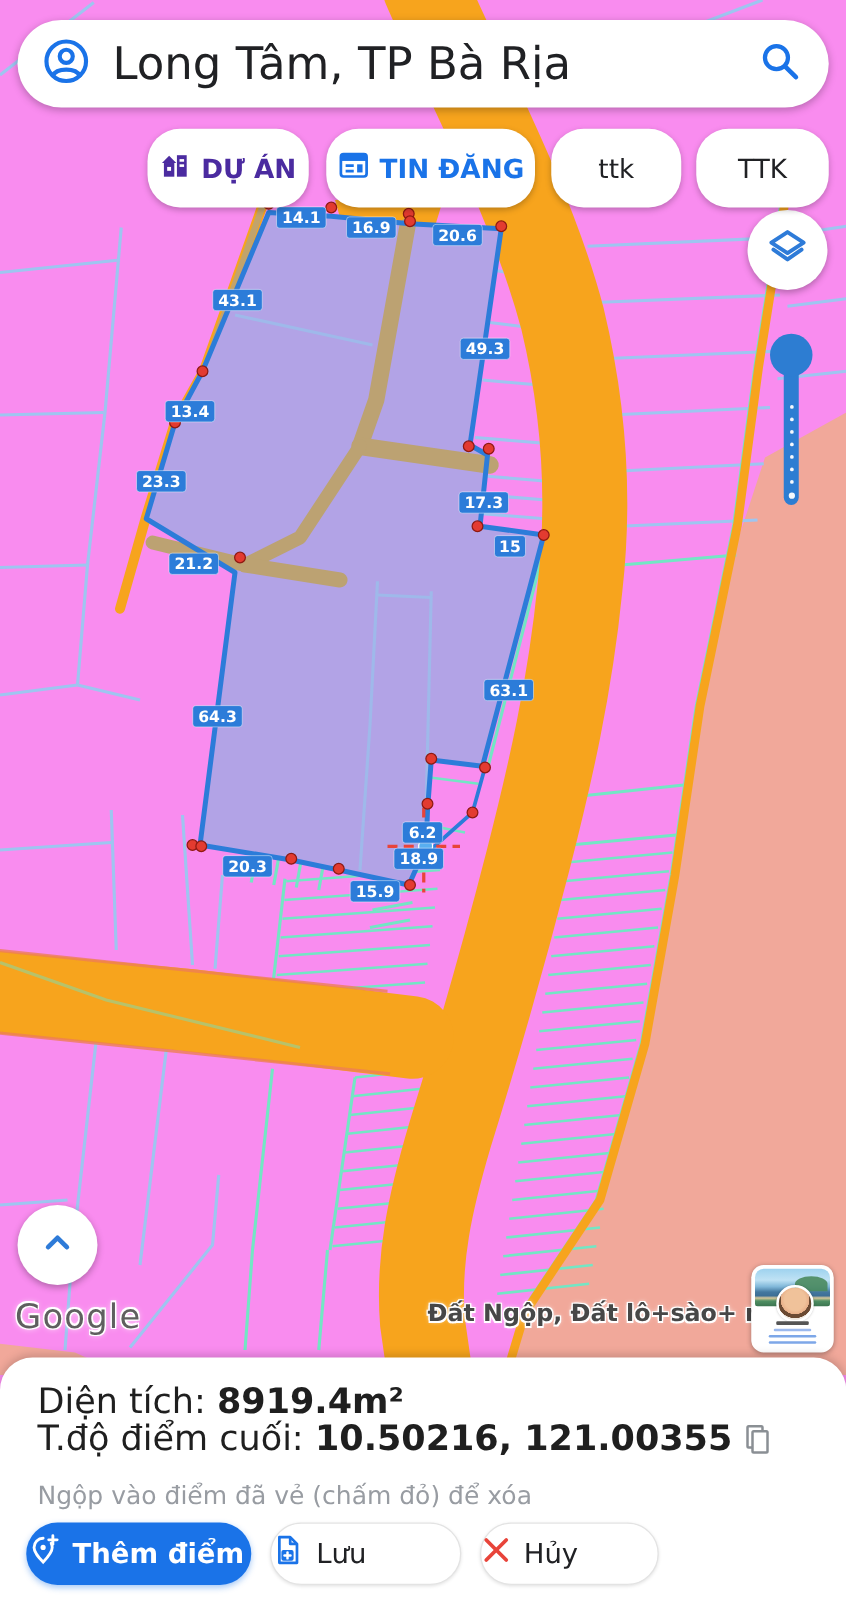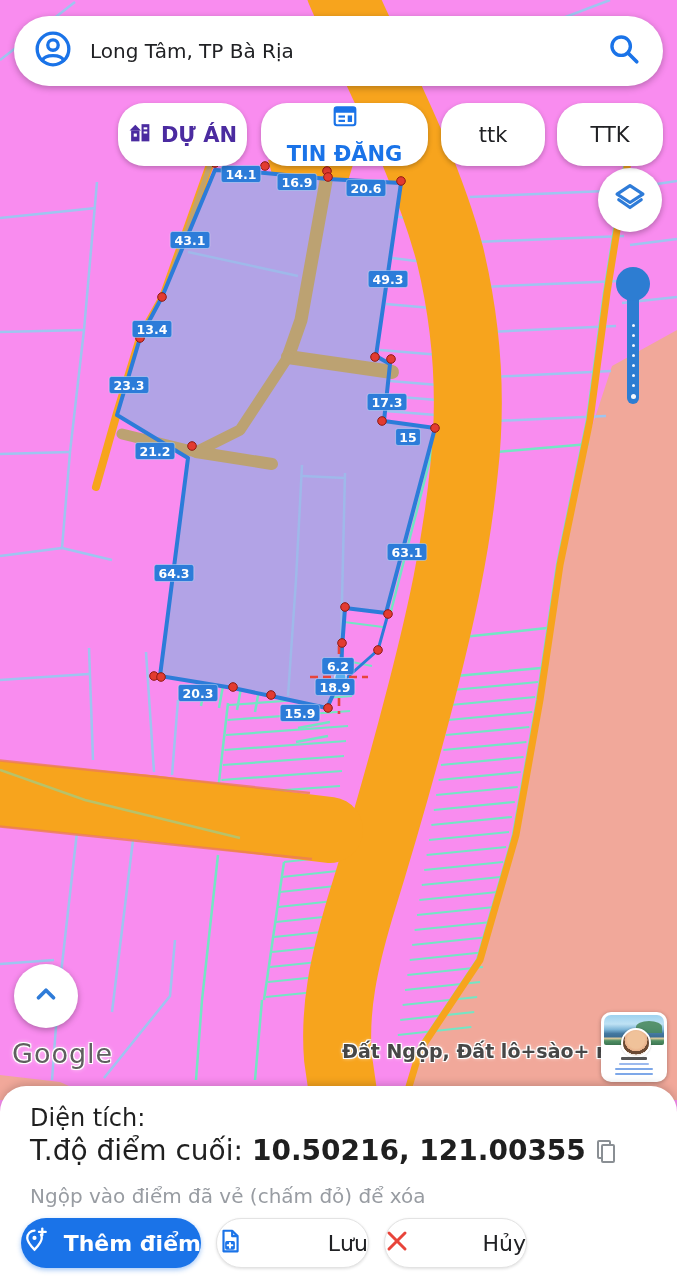--- a/index.html
+++ b/index.html
@@ -3,28 +3,28 @@
 <meta charset="utf-8">
 <style>
   html,body{margin:0;padding:0;}
   body{width:677px;height:1280px;position:relative;overflow:hidden;background:#F98CEF;
        font-family:"DejaVu Sans","Liberation Sans",sans-serif;}
   .abs{position:absolute;}
   
   .search-bar{left:14px;top:16px;width:649px;height:70px;background:#fff;border-radius:35px;
     box-shadow:0 2px 7px rgba(0,0,0,.28);display:flex;align-items:center;z-index:20;}
   .search-bar .avatar-ic{margin-left:20px;flex:0 0 auto;}
-  .search-text{flex:1;margin-left:18px;font-size:20px;color:#202124;white-space:nowrap;overflow:hidden;}
+  .search-text{flex:1;margin-left:18px;font-size:36px;color:#202124;white-space:nowrap;overflow:hidden;}
   .search-bar .search-ic{margin-right:22px;flex:0 0 auto;}
   
   .pill{position:absolute;top:103px;height:63px;background:#fff;border-radius:26px;
     box-shadow:0 2px 5px rgba(0,0,0,.25);display:flex;align-items:center;justify-content:center;
     gap:8px;z-index:20;font-weight:bold;font-size:21px;color:#202124;}
   .pill.duan{left:118px;width:129px;color:#4B2BA0;}
-  .pill.tindang{left:261px;width:167px;color:#1A73E8;flex-direction:column;}
+  .pill.tindang{left:261px;width:167px;color:#1A73E8;}
   .pill.ttk1{left:441px;width:104px;font-weight:500;}
   .pill.ttk2{left:557px;width:106px;font-weight:500;}
   
   .round-btn{background:#fff;border-radius:50%;box-shadow:0 2px 6px rgba(0,0,0,.3);
     display:flex;align-items:center;justify-content:center;z-index:15;}
   .layers-btn{left:598px;top:168px;width:64px;height:64px;}
   .expand-btn{left:14px;top:964px;width:64px;height:64px;}
   
   .slider-knob{left:616px;top:267px;width:34px;height:34px;border-radius:50%;background:#2D7DD2;z-index:15;}
   .slider-track{left:627px;top:294px;width:12px;height:110px;border-radius:6px;background:#2D7DD2;z-index:14;
@@ -45,29 +45,29 @@
   .listing-avatar{position:absolute;left:20px;top:16px;width:26px;height:26px;border-radius:50%;
     background:radial-gradient(circle at 50% 38%,#f0c29a 0 40%,#e8b08a 55%,#6b4a33 56% 70%,#efe8e0 71%);border:2px solid #fff;box-shadow:0 0 2px rgba(0,0,0,.25);}
   .listing-lines{position:absolute;left:0;right:0;top:45px;display:flex;flex-direction:column;align-items:center;gap:2.5px;}
   .listing-lines b{display:block;height:3px;width:26px;background:#555;border-radius:1px;}
   .listing-lines i{display:block;height:2.5px;width:38px;background:#7da7e8;border-radius:1px;}
   .listing-lines i.short{width:30px;background:#9bb9ee;}
   
   .sheet{left:0;top:1086px;width:677px;height:194px;background:#fff;border-radius:26px 26px 0 0;
     box-shadow:0 -2px 8px rgba(0,0,0,.18);z-index:30;}
   .info-row{position:absolute;left:30px;display:flex;align-items:baseline;gap:9px;color:#1f1f1f;}
-  .info-row.r1{top:18px;font-size:24px;justify-content:center;}
+  .info-row.r1{top:18px;font-size:28px;justify-content:center;}
   .info-row.r2{top:48px;font-size:28px;}
   .info-row .val{font-weight:bold;}
   .hint{position:absolute;left:30px;top:98px;font-size:20px;color:#989ca2;}
   .copy-ic{position:relative;width:17px;height:22px;align-self:center;margin-left:2px;}
   .copy-ic::before{content:"";position:absolute;left:0;top:0;width:10px;height:15px;border:2.5px solid #8a8f94;border-radius:2px;background:#fff;}
   .copy-ic::after{content:"";position:absolute;left:4px;top:4px;width:10px;height:15px;border:2.5px solid #8a8f94;border-radius:2px;background:#fff;}
   .action-btn{position:absolute;top:132px;height:50px;border-radius:25px;display:flex;align-items:center;
-    justify-content:space-between;gap:10px;font-size:22px;box-sizing:border-box;cursor:pointer;}
+    justify-content:flex-start;gap:10px;font-size:22px;box-sizing:border-box;cursor:pointer;}
   .btn-add{left:21px;width:180px;background:#1A73E8;color:#fff;font-weight:bold;box-shadow:0 2px 5px rgba(26,115,232,.4);}
   .btn-save{left:216px;width:153px;background:#fff;color:#202124;border:1.5px solid #e3e3e3;box-shadow:0 1px 3px rgba(0,0,0,.12);}
   .btn-cancel{left:384px;width:143px;background:#fff;color:#202124;border:1.5px solid #e3e3e3;box-shadow:0 1px 3px rgba(0,0,0,.12);}
 </style>
 </head>
 <body>
 
 <svg class="abs" width="677" height="1100" viewBox="0 0 677 1100" style="left:0;top:0;z-index:1;">
 
   <rect x="0" y="0" width="677" height="1100" fill="#F98CEF"></rect>
@@ -394,20 +394,21 @@
       <b></b>
       <i class="short"></i>
       <i></i>
       <i></i>
     </div>
 </div>
 
 <div class="abs sheet">
   <div class="info-row r1">
     <span>Diện tích:</span>
+      <span class="val">8919.4m²</span>
   </div>
   <div class="info-row r2">
     <span>T.độ điểm cuối:</span>
       <span class="val">10.50216, 121.00355</span>
     <span class="copy-ic"></span>
   </div>
   <div class="hint">Ngộp vào điểm đã vẻ (chấm đỏ) để xóa</div>
 
   <div class="action-btn btn-add">
     <span>

